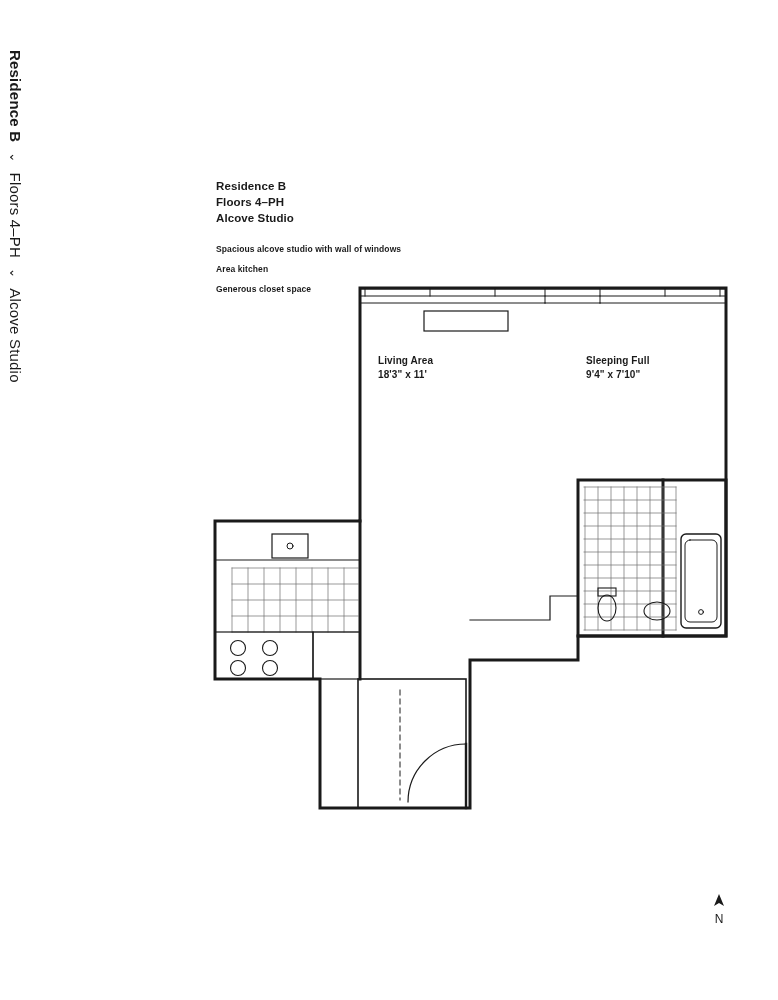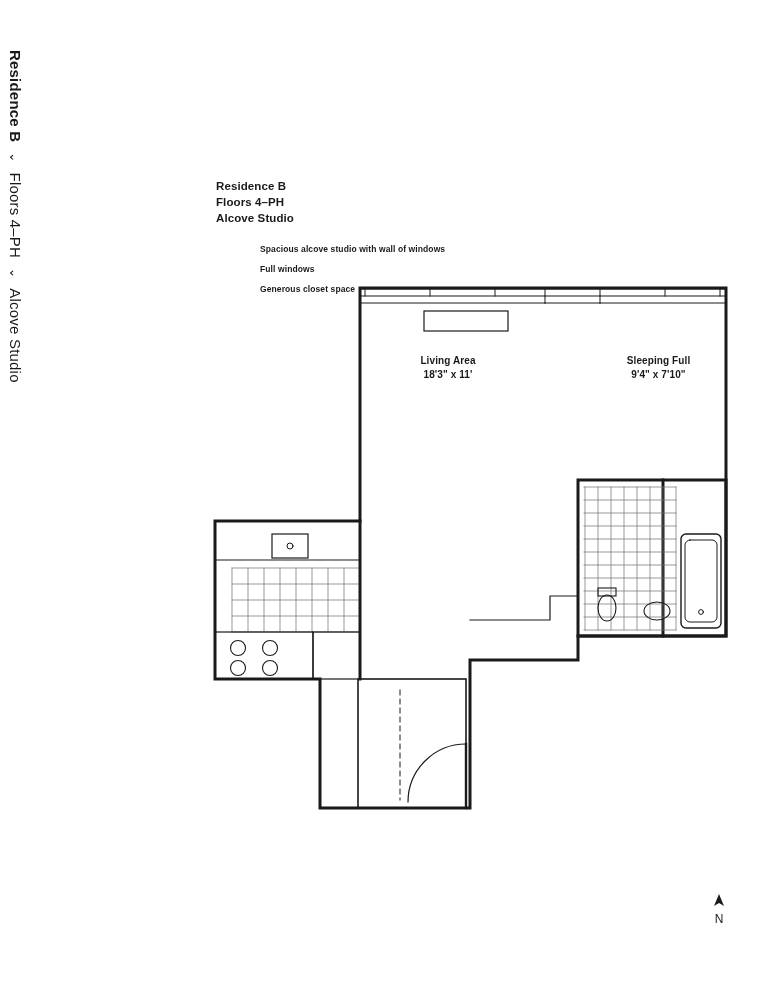--- a/index.html
+++ b/index.html
@@ -58,42 +58,41 @@
     width: 330px;
   }
   #plan-header .title-line {
     font-size: 11.5px;
     font-weight: bold;
     line-height: 16px;
     letter-spacing: 0.1px;
   }
   #plan-header .feature-list {
     margin-top: 13px;
-    margin-left: 44px;
   }
   #plan-header .feature-line {
     font-size: 8.5px;
     font-weight: bold;
     line-height: 20px;
     letter-spacing: 0.1px;
   }
 
   
   #floorplan-drawing {
     position: absolute;
     left: 0px;
     top: 0px;
     width: 778px;
     height: 1000px;
   }
 
   
   .room-label {
     position: absolute;
-    text-align: center;
+    text-align: left;
     font-size: 10px;
     font-weight: bold;
     line-height: 14px;
     letter-spacing: 0.1px;
   }
   #label-living { left: 378px; top: 354px; width: 140px; }
   #label-sleeping { left: 586px; top: 354px; width: 145px; }
 
   
   #north-indicator {
@@ -122,21 +121,21 @@
     <span class="crumb-norm">Alcove Studio</span>
   </div>
 </div>
 
 <div id="plan-header">
   <div class="title-line">Residence B</div>
   <div class="title-line">Floors 4–PH</div>
   <div class="title-line">Alcove Studio</div>
   <div class="feature-list">
     <div class="feature-line">Spacious alcove studio with wall of windows</div>
-    <div class="feature-line">Full windows</div>
+    <div class="feature-line">Area kitchen</div>
     <div class="feature-line">Generous closet space</div>
   </div>
 </div>
 
 <svg id="floorplan-drawing" viewBox="0 0 778 1000" xmlns="http://www.w3.org/2000/svg">
 
   <g fill="none" stroke="#1a1a1a" stroke-linecap="square">
 
     <path stroke-width="3" fill="#ffffff" d="M 360,288
              L 726,288

